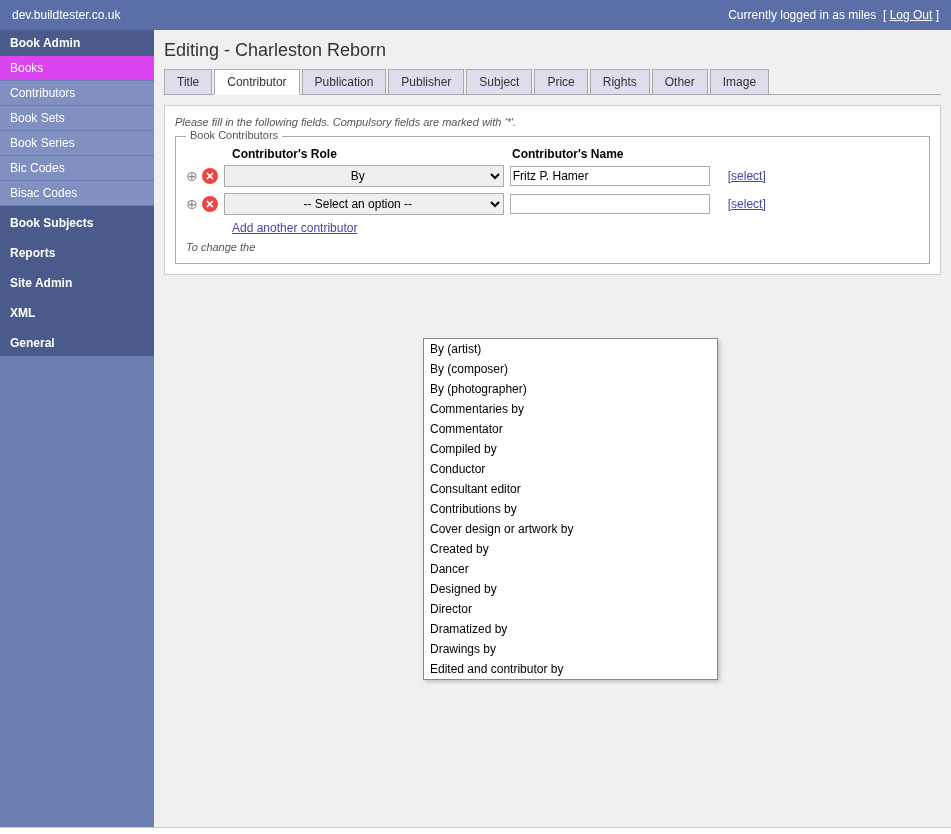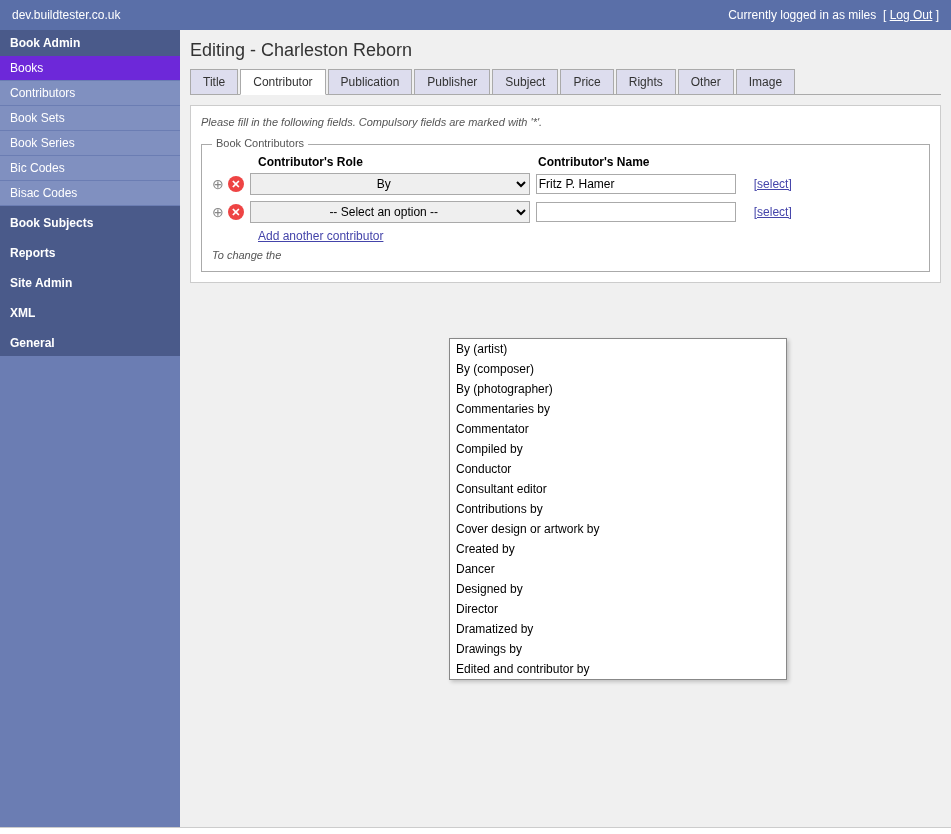--- a/index.html
+++ b/index.html
@@ -17,41 +17,41 @@
     }
     #header .site-url { font-size: 12px; }
     #header .user-info { font-size: 12px; }
     #header .user-info a { color: white; text-decoration: underline; cursor: pointer; }
 
     
     #layout { display: flex; min-height: calc(834px - 37px); }
 
     
     #sidebar {
-      width: 180px;
+      width: 154px;
       background: #6b7db3;
       flex-shrink: 0;
     }
     .sidebar-section-header {
       background: #4a5a8a;
       color: white;
       padding: 6px 10px;
       font-size: 12px;
       font-weight: bold;
       cursor: pointer;
     }
     .sidebar-item {
       background: #8090c0;
       color: white;
       padding: 5px 10px;
       font-size: 12px;
       cursor: pointer;
       border-bottom: 1px solid #6b7db3;
     }
-    .sidebar-item.active { background: #6d28d9; }
+    .sidebar-item.active { background: #d946ef; }
     .sidebar-divider { height: 4px; background: #4a5a8a; }
 
     
     #main {
       flex: 1;
       padding: 10px;
       background: #f0f0f0;
     }
 
     #page-title {
@@ -87,21 +87,21 @@
     .content-area {
       background: white;
       border: 1px solid #ccc;
       padding: 10px;
       position: relative;
     }
 
     .instruction-text {
       font-style: italic;
       color: #555;
-      margin-bottom: 16px;
+      margin-bottom: 8px;
       font-size: 11px;
     }
 
     
     .fieldset-box {
       border: 1px solid #aaa;
       padding: 10px;
       position: relative;
       margin-top: 5px;
     }
@@ -161,21 +161,21 @@
       text-decoration: underline;
       margin-left: 4px;
       padding-left: 14px;
     }
 
     
     .dropdown-overlay {
       position: absolute;
       left: 258px;
       top: 232px;
-      width: 338px;
+      width: 295px;
       background: white;
       border: 1px solid #888;
       z-index: 100;
       box-shadow: 2px 2px 4px rgba(0,0,0,0.2);
     }
     .dropdown-scroll {
       height: 340px;
       overflow-y: scroll;
       border: none;
     }

